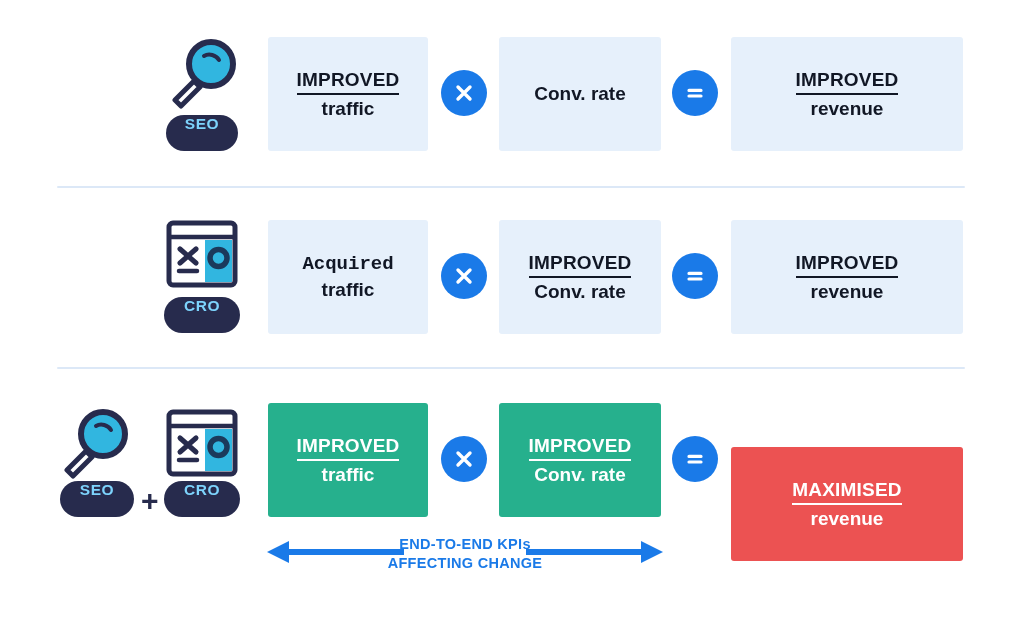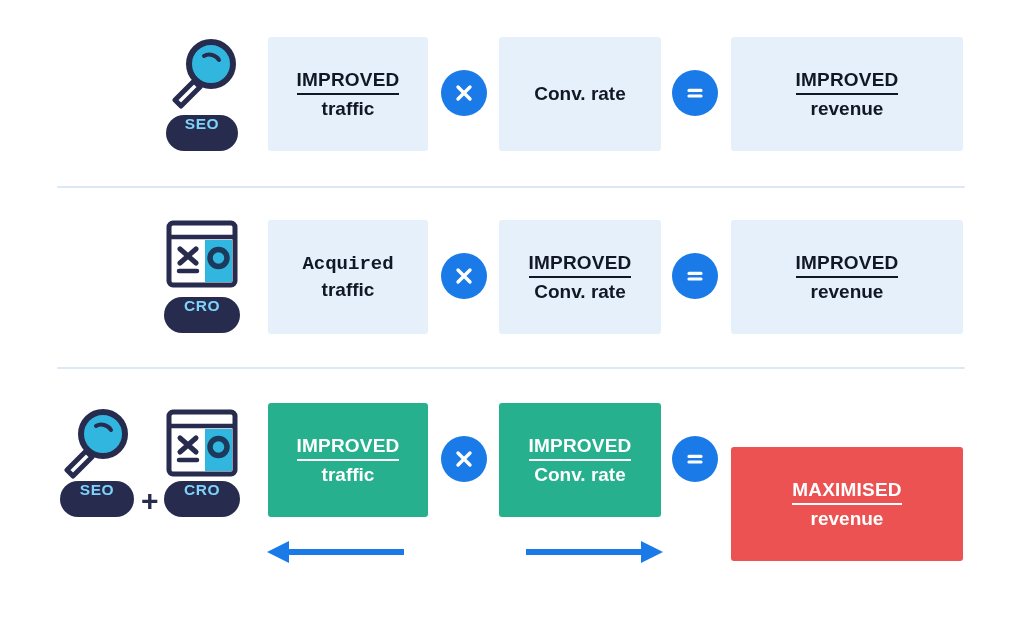--- a/index.html
+++ b/index.html
@@ -264,15 +264,19 @@
     <svg class="arrow-svg" width="140" height="24" viewBox="0 0 140 24" style="left:265px;top:155px;">
       <path d="M139 12 H20" stroke="#1a7ae8" stroke-width="6"></path>
       <path d="M2 12 L24 1 L24 23 Z" fill="#1a7ae8"></path>
     </svg>
 
     <svg class="arrow-svg" width="140" height="24" viewBox="0 0 140 24" style="left:525px;top:155px;">
       <path d="M1 12 H120" stroke="#1a7ae8" stroke-width="6"></path>
       <path d="M138 12 L116 1 L116 23 Z" fill="#1a7ae8"></path>
     </svg>
 
+    <div class="kpi-caption" style="left:340px;top:150px;width:250px;">
+      <div>END-TO-END KPIs</div>
+      <div>AFFECTING CHANGE</div>
+    </div>
   </div>
 
 </div>
 
 </body></html>

